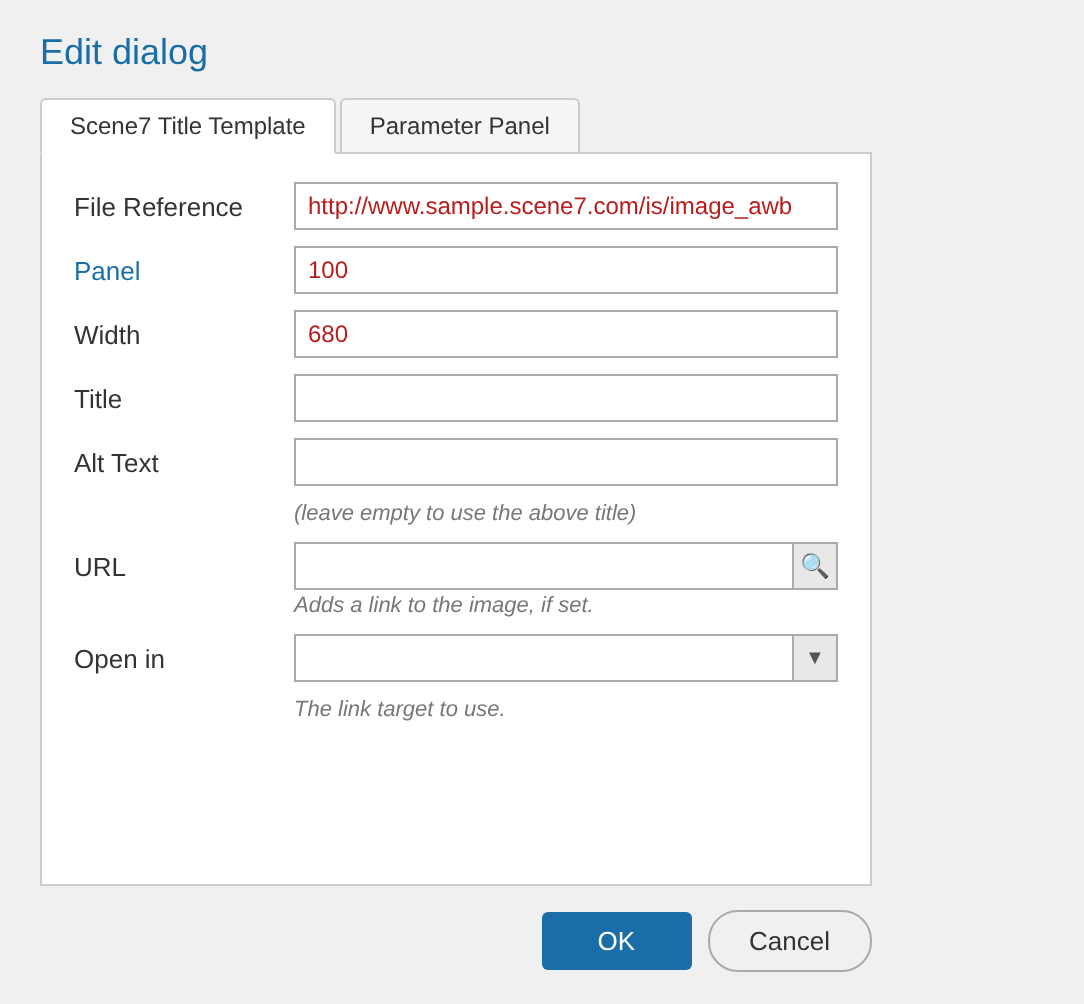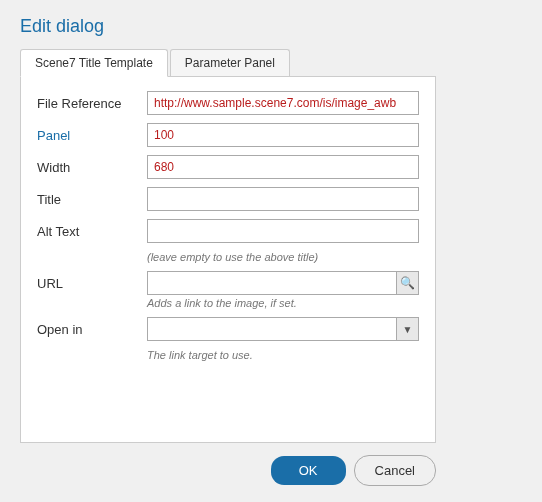--- a/index.html
+++ b/index.html
@@ -148,21 +148,21 @@
       padding: 12px 0 0 0;
       gap: 8px;
     }
     .btn-ok {
       background: #1a6ea8;
       color: #fff;
       border: none;
       padding: 7px 28px;
       font-size: 13px;
       cursor: pointer;
-      border-radius: 13px;
+      border-radius: 3px;
     }
     .btn-cancel {
       background: #f0f0f0;
       color: #333;
       border: 1px solid #aaa;
       padding: 7px 20px;
       font-size: 13px;
       cursor: pointer;
       border-radius: 15px;
     }

